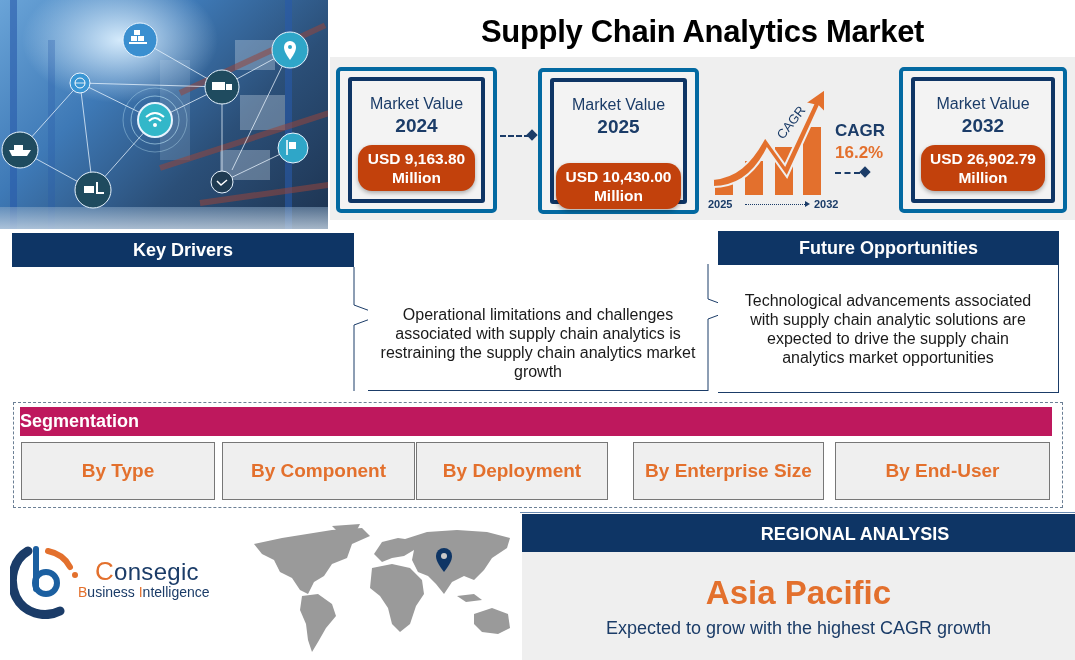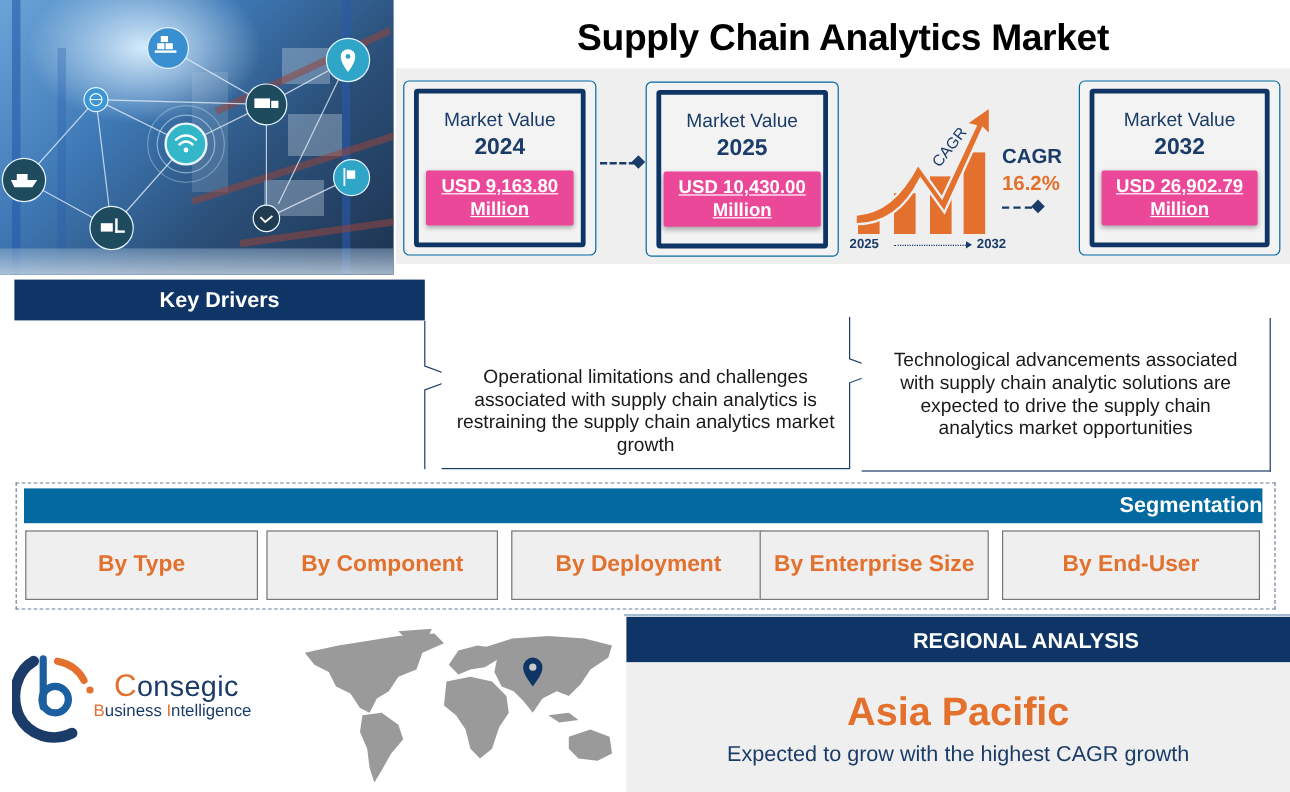--- a/index.html
+++ b/index.html
@@ -20,33 +20,32 @@
   .hero svg { position: absolute; left: 0; top: 0; }
 
   
   .title {
     position: absolute; left: 330px; top: 14px; width: 745px; text-align: center;
     font-weight: 700; font-size: 31px; color: #000000; letter-spacing: -0.3px;
   }
   .band { position: absolute; left: 330px; top: 57px; width: 745px; height: 163px; background: #efefef; }
 
   .mv-outer {
-    position: absolute; border: 1px solid #0369a1; border-radius: 5px; background: #f3f3f3;
+    position: absolute; border: 4px solid #0369a1; border-radius: 5px; background: #f3f3f3;
   }
   .mv-inner {
     position: absolute; left: 8px; top: 6px; right: 8px; bottom: 6px;
     border: 4px solid #0e3565; border-radius: 3px; text-align: center; background: #f3f3f3;
   }
   .mv-label { margin-top: 14px; font-size: 16px; color: #1b3c68; }
   .mv-year { font-size: 19px; font-weight: 700; color: #1b3c68; margin-top: 2px; }
   .mv-value {
-    margin: 8px 6px 0; background: #ec4899; color: #ffffff; font-weight: 700;
-    font-size: 15.5px; line-height: 19px; padding: 4px 2px; border-radius: 2px;
+    margin: 8px 6px 0; background: #c2410c; color: #ffffff; font-weight: 700;
+    font-size: 15.5px; line-height: 19px; padding: 4px 2px; border-radius: 14px;
     box-shadow: 0 2px 4px rgba(0,0,0,0.3);
-    text-decoration: underline;
   }
 
   .connector { position: absolute; height: 0; border-top: 2px dashed #1b3c68; }
   .diamond { position: absolute; width: 8px; height: 8px; background: #1b3c68; transform: rotate(45deg); }
 
   .cagr-graphic { position: absolute; left: 705px; top: 85px; }
   .cagr-label { position: absolute; left: 835px; top: 121px; font-weight: 700; font-size: 17px; color: #1b3c68; }
   .cagr-value { position: absolute; left: 835px; top: 143px; font-weight: 700; font-size: 17px; color: #e3702d; }
   .yr-start { position: absolute; left: 708px; top: 198px; font-size: 11px; font-weight: 700; color: #1b3c68; }
   .yr-end { position: absolute; left: 814px; top: 198px; font-size: 11px; font-weight: 700; color: #1b3c68; }
@@ -63,22 +62,22 @@
     position: absolute; left: 0; right: 0; bottom: 0; background: #ffffff;
     border-bottom: 1px solid #1b3c68;
     display: flex; align-items: center; justify-content: center; text-align: center;
     font-size: 16px; line-height: 19px; color: #1a1a1a; padding: 0 18px;
   }
   .card svg.chev { position: absolute; top: 0; }
 
   
   .seg-wrap { position: absolute; left: 13px; top: 402px; width: 1050px; height: 106px; border: 1px dashed #6b7f95; }
   .seg-head {
-    position: absolute; left: 20px; top: 407px; width: 1032px; height: 29px; background: #0369a1;
-    color: #fff; font-weight: 700; font-size: 18px; text-align: right; line-height: 29px;
+    position: absolute; left: 20px; top: 407px; width: 1032px; height: 29px; background: #be185d;
+    color: #fff; font-weight: 700; font-size: 18px; text-align: left; line-height: 29px;
   }
   .seg-item {
     position: absolute; top: 442px; height: 58px; background: #efefef; border: 1px solid #777;
     color: #e3702d; font-weight: 700; font-size: 19px; display: flex; align-items: center; justify-content: center; white-space: nowrap;
   }
   .divider-line { position: absolute; left: 520px; top: 512px; width: 555px; height: 1px; background: #6a8bb3; }
 
   
   .logo { position: absolute; left: 10px; top: 543px; }
   .brand-name { position: absolute; left: 95px; top: 556px; font-size: 24px; color: #1b3c68; font-weight: 400; letter-spacing: 0.3px; }
@@ -194,21 +193,21 @@
   </div>
 </div>
 
 <div class="connector" style="left:500px;top:135px;width:30px;"></div>
 <div class="diamond" style="left:528px;top:131px;"></div>
 
 <div class="mv-outer" style="left:538px;top:68px;width:161px;height:146px;">
   <div class="mv-inner">
     <div class="mv-label">Market Value</div>
     <div class="mv-year">2025</div>
-    <div class="mv-value" style="margin:8px 2px 0;">
+    <div class="mv-value" style="margin:25px 2px 0;">
       <div>USD 10,430.00</div>
       <div>Million</div>
     </div>
   </div>
 </div>
 
 <svg class="cagr-graphic" width="130" height="115" viewBox="0 0 130 115">
   <rect x="10" y="94" width="18" height="16" fill="#e3702d"></rect>
   <rect x="40" y="76" width="18" height="34" fill="#e3702d"></rect>
   <rect x="70" y="62" width="18" height="48" fill="#e3702d"></rect>
@@ -244,28 +243,29 @@
 </div>
 
 <div class="card" style="left:368px;top:230px;width:340px;height:161px;">
   <div class="card-body" style="top:34px;padding:0 12px;margin-top:32px;">Operational limitations and challenges associated with supply chain analytics is restraining the supply chain analytics market growth</div>
   <svg class="chev" style="left:339px;top:34px;" width="30" height="127" viewBox="0 0 30 127">
     <polyline points="1,0 1,35 28,45 1,55 1,127" fill="none" stroke="#1b3c68" stroke-width="1"></polyline>
   </svg>
 </div>
 
 <div class="card" style="left:718px;top:231px;width:341px;height:162px;">
+  <div class="card-head">Future Opportunities</div>
   <div class="card-body" style="top:34px;border-right:1px solid #1b3c68;padding:0 22px;">Technological advancements associated with supply chain analytic solutions are expected to drive the supply chain analytics market opportunities</div>
 </div>
 
 <div class="seg-wrap"></div>
 <div class="seg-head">Segmentation</div>
 <div class="seg-item" style="left:21px;width:194px;">By Type</div>
 <div class="seg-item" style="left:222px;width:193px;">By Component</div>
-<div class="seg-item" style="left:426px;width:212px;">By Deployment</div>
+<div class="seg-item" style="left:416px;width:192px;">By Deployment</div>
 <div class="seg-item" style="left:633px;width:191px;">By Enterprise Size</div>
 <div class="seg-item" style="left:835px;width:215px;">By End-User</div>
 <div class="divider-line"></div>
 
 <svg class="logo" width="72" height="76" viewBox="0 0 72 76">
   <path d="M18 8 C4 16 -2 36 6 54 C14 70 34 76 50 68" fill="none" stroke="#1b3c68" stroke-width="9" stroke-linecap="round"></path>
   <path d="M26 6 L26 46" stroke="#1b5fa0" stroke-width="6" stroke-linecap="round"></path>
   <circle cx="36" cy="40" r="11" fill="none" stroke="#1b5fa0" stroke-width="6"></circle>
   <path d="M38 8 C48 10 56 16 60 24" fill="none" stroke="#e3702d" stroke-width="6" stroke-linecap="round"></path>
   <circle cx="65" cy="32" r="3" fill="#e3702d"></circle>

